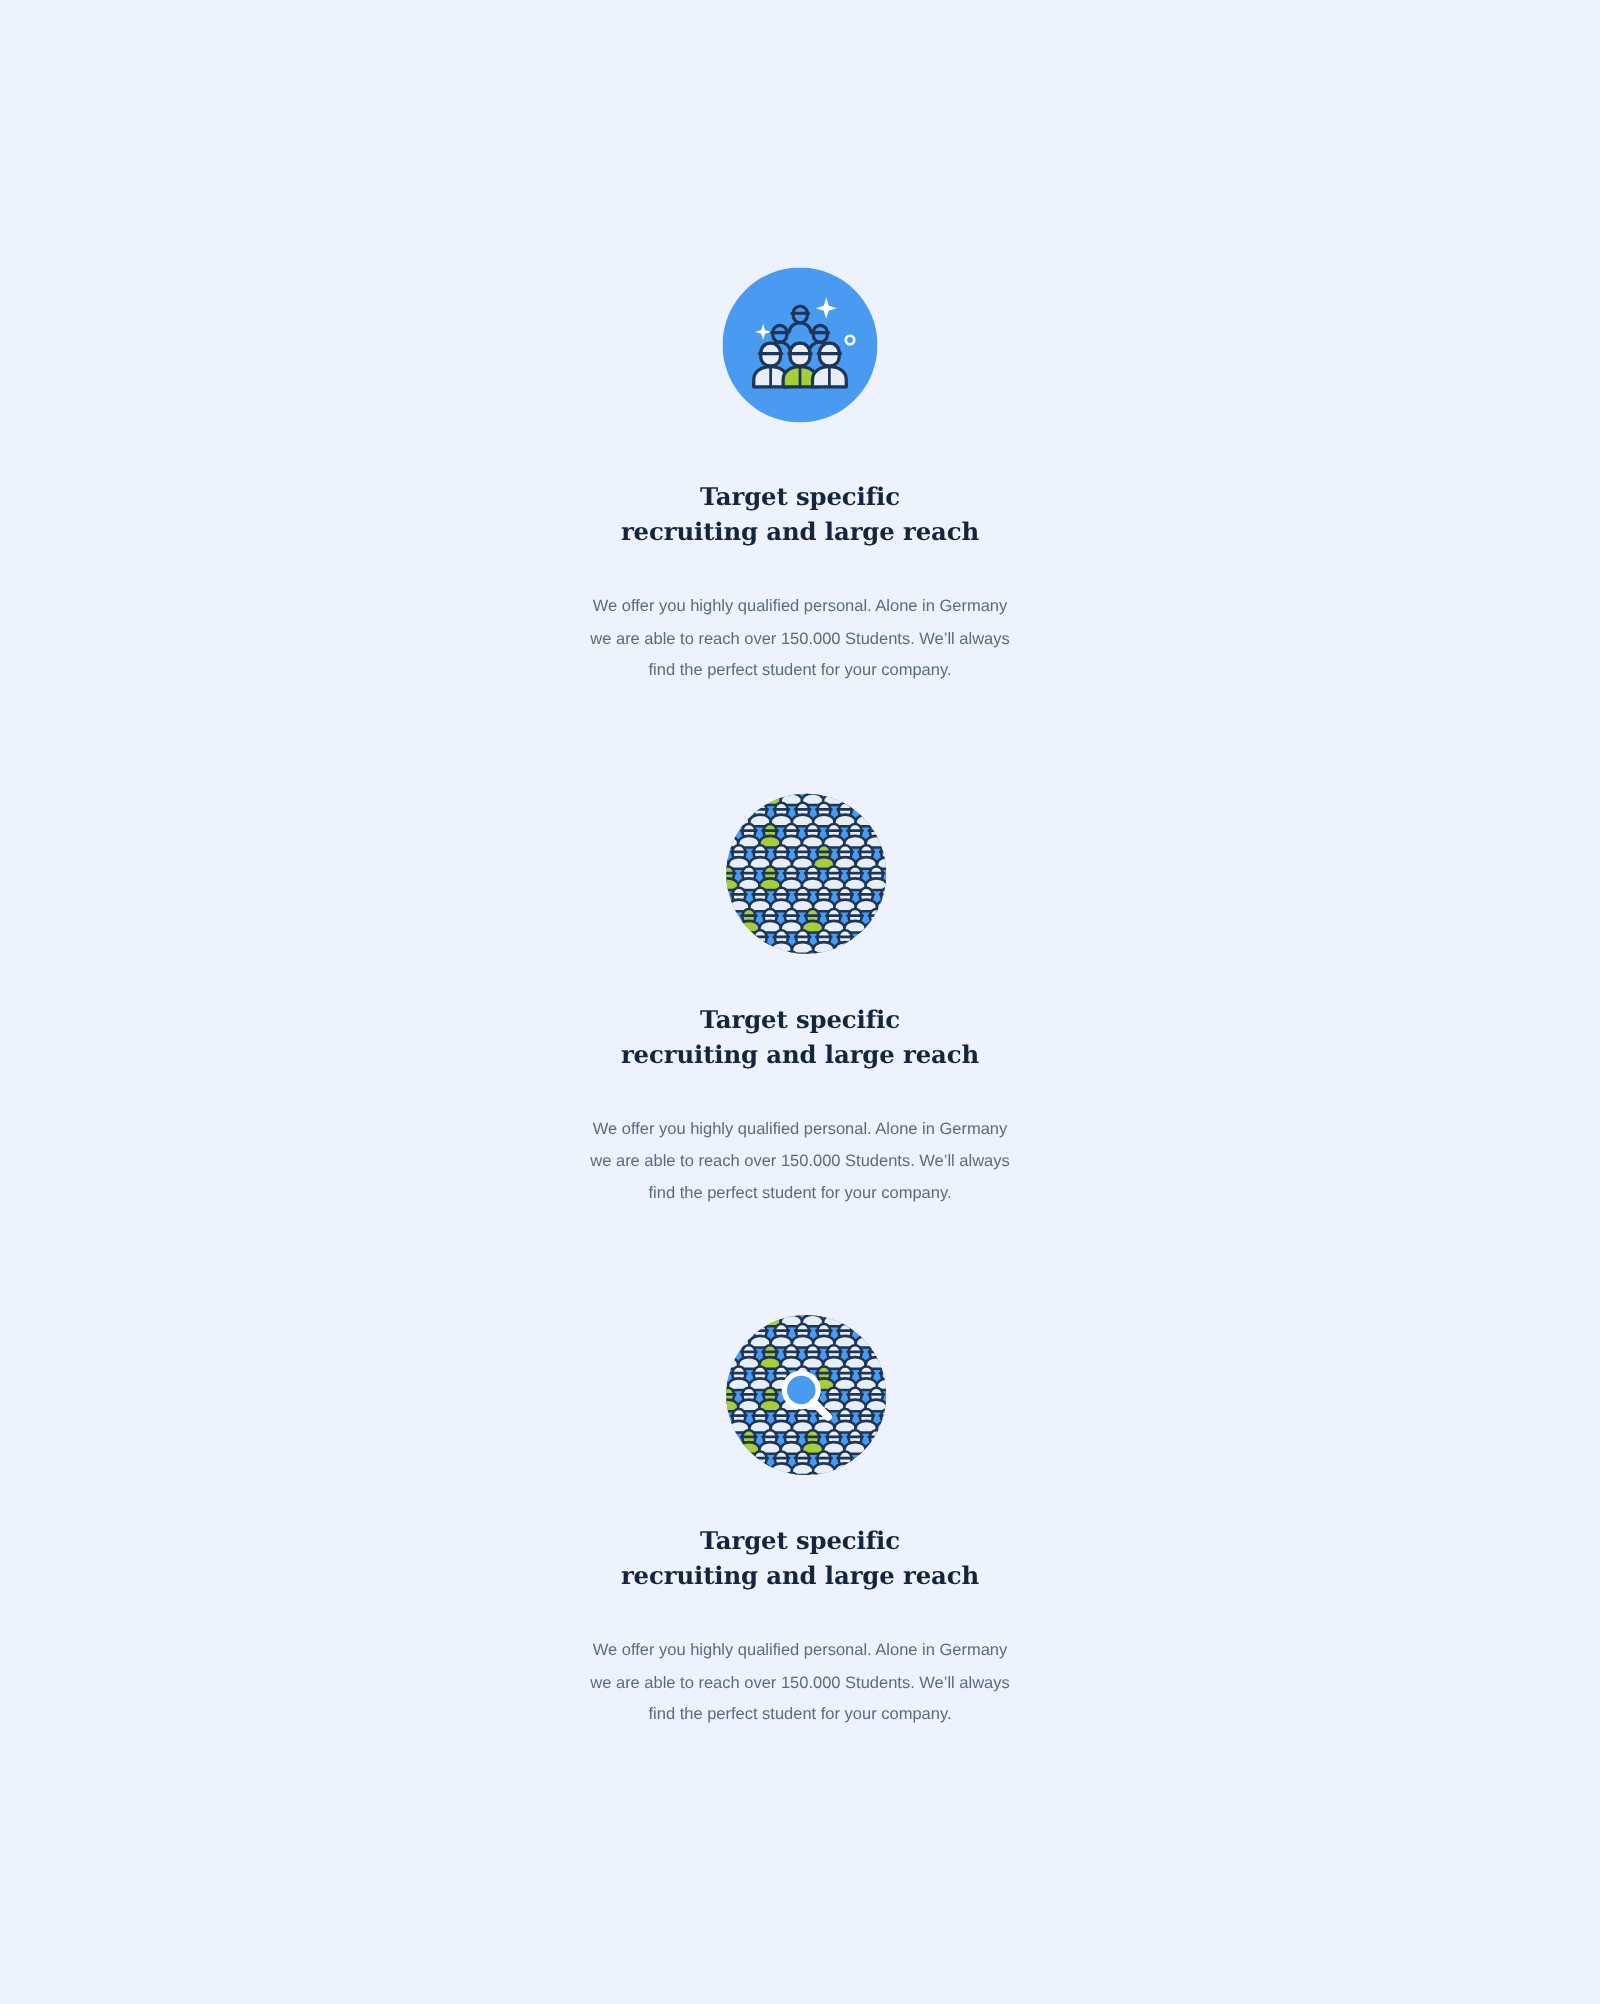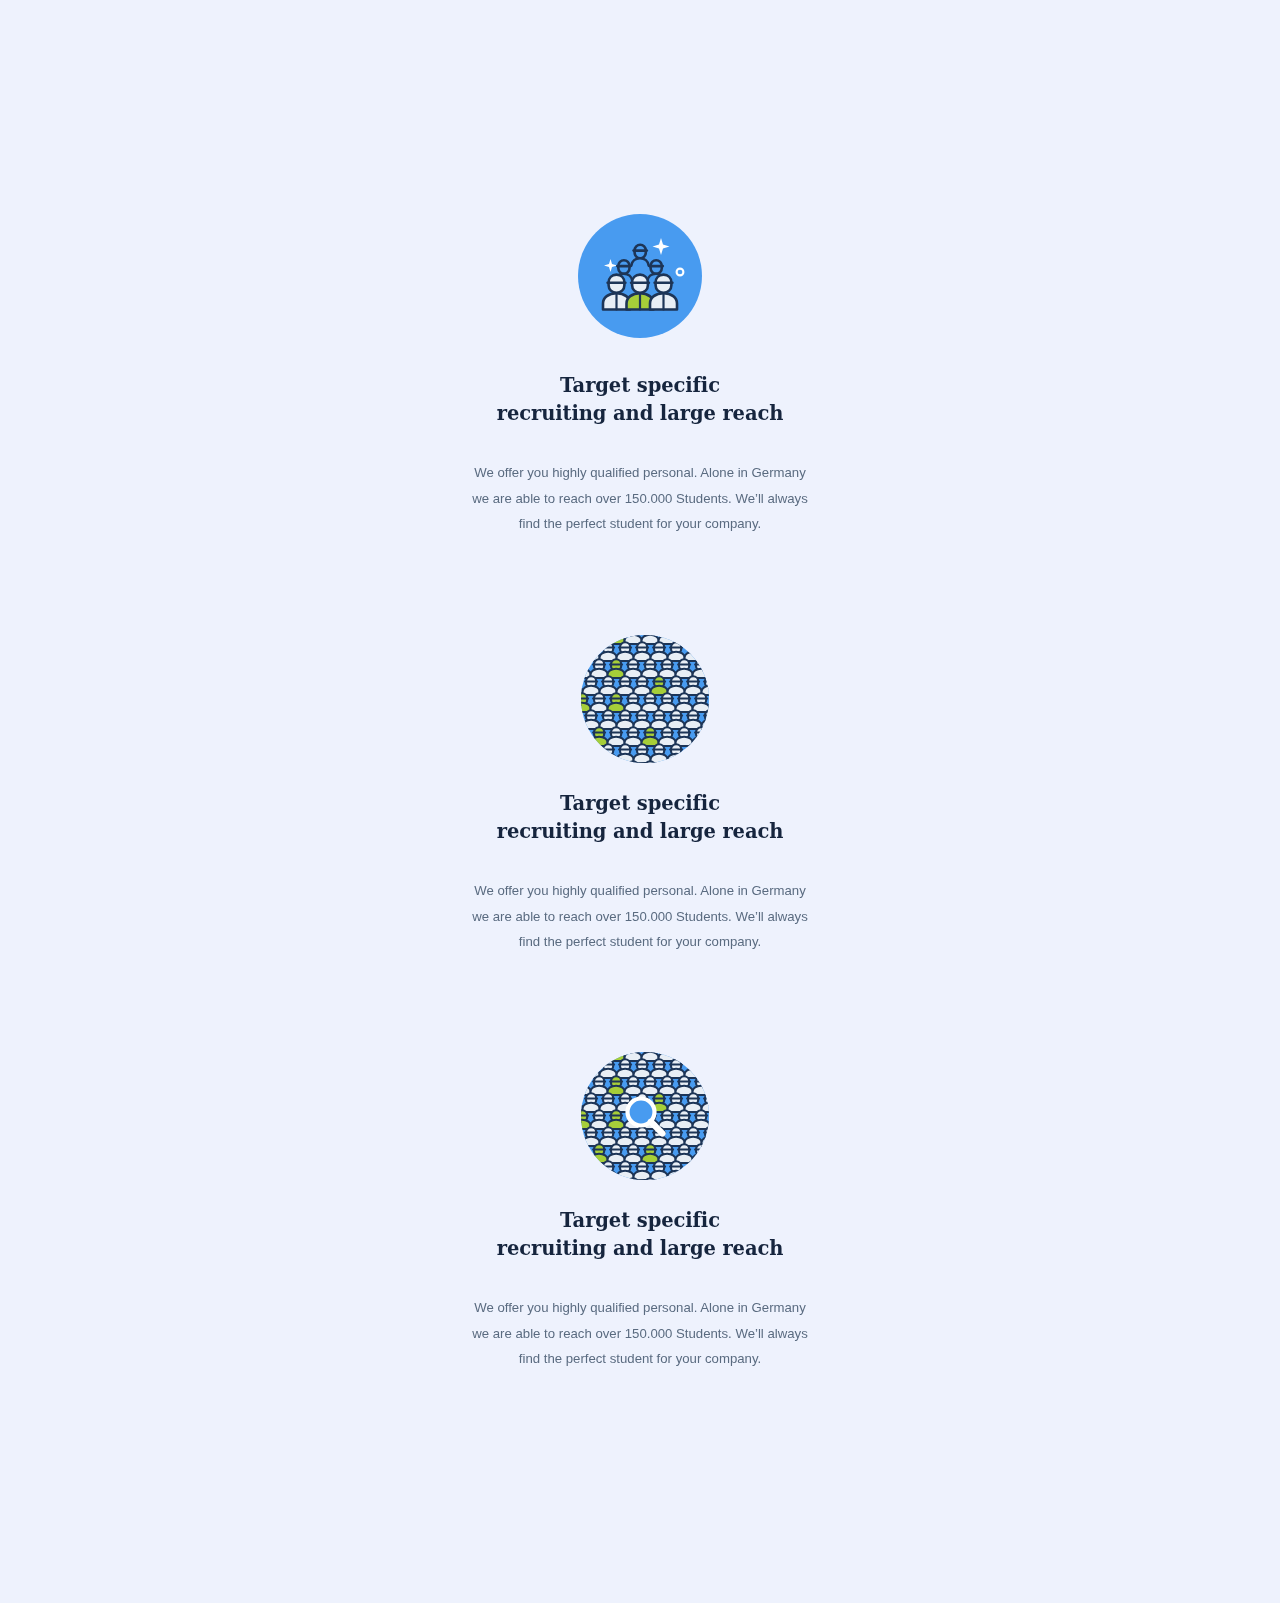--- a/index.html
+++ b/index.html
@@ -33,38 +33,38 @@
 
   .icon-wrap {
     width: 124px;
     height: 124px;
     position: relative;
     display: block;
   }
   .icon-wrap svg { display: block; }
 
   .feature-heading {
-    margin: 4px;
+    margin: 16px;
     padding: 0;
     font-family: "DejaVu Serif", "Liberation Serif", serif;
     font-weight: bold;
     font-size: 19.5px;
     line-height: 27.5px;
     color: #16253e;
     text-align: center;
     letter-spacing: -0.1px;
     width: 420px;
   }
   .feature-heading .hl {
     display: block;
     white-space: nowrap;
   }
 
   .feature-body {
-    margin: 12px;
+    margin: 0;
     padding: 0;
     font-family: "Liberation Sans", sans-serif;
     font-size: 13.2px;
     line-height: 25.7px;
     color: #5a6b80;
     text-align: center;
     width: 340px;
   }
 
   

